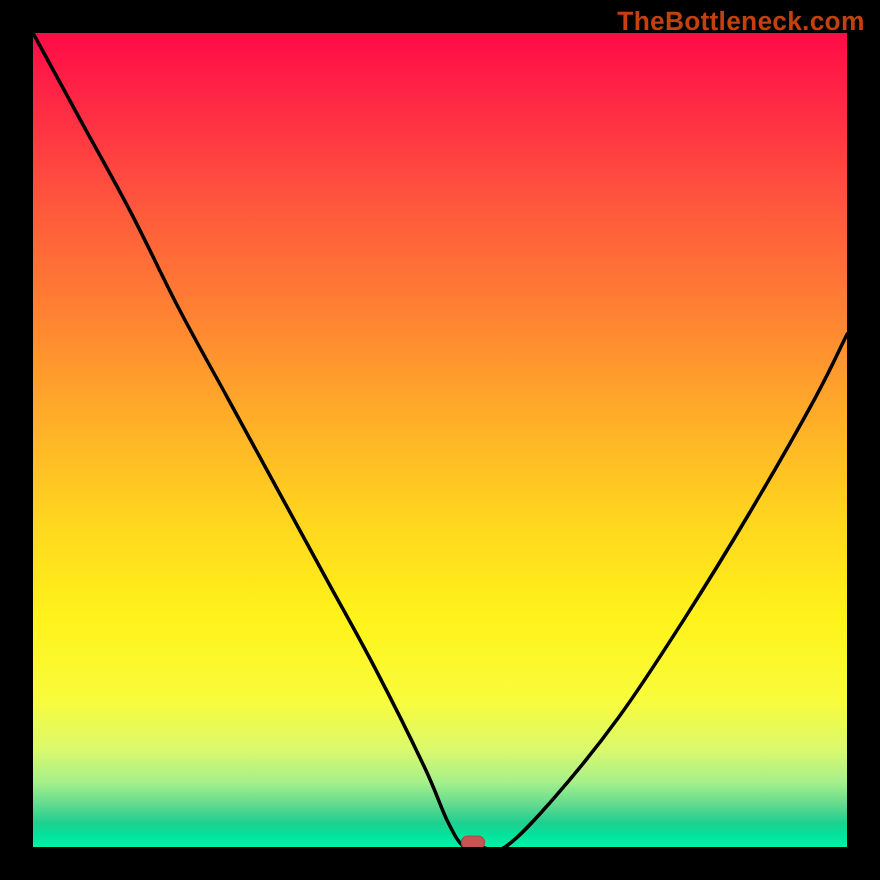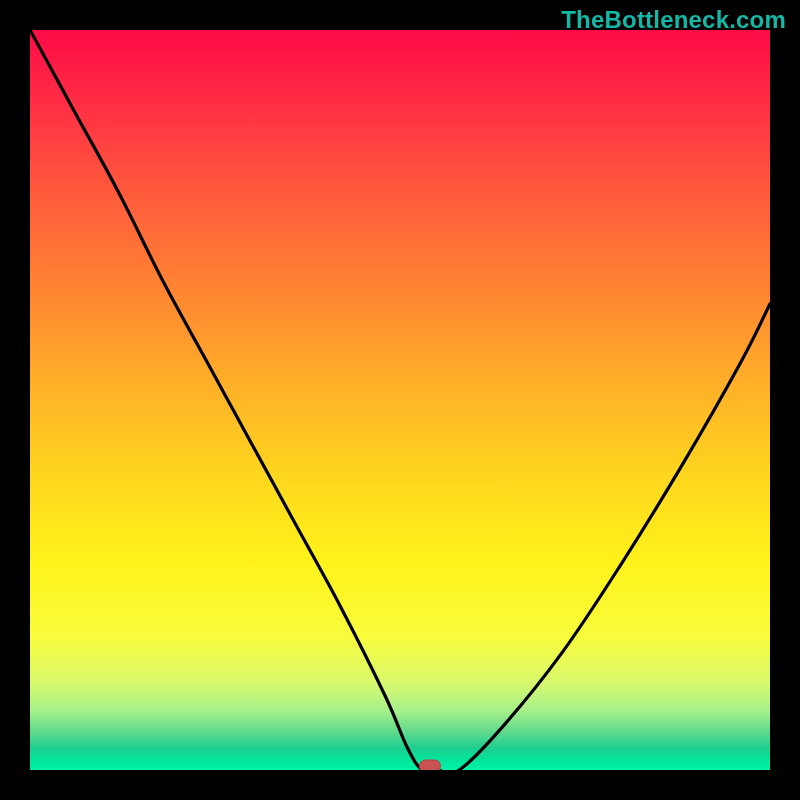--- a/index.html
+++ b/index.html
@@ -14,21 +14,21 @@
   .stage {
     position: relative;
     width: 800px;
     height: 800px;
     background: #000;
   }
   .watermark {
     position: absolute;
     top: 6px;
     right: 14px;
-    color: #14b8a6;
+    color: #c2410c;
     font-size: 24px;
     font-weight: 600;
     letter-spacing: 0.2px;
     z-index: 50;
   }
   .plot-area {
     position: absolute;
     left: 30px;
     top: 30px;
     width: 740px;

